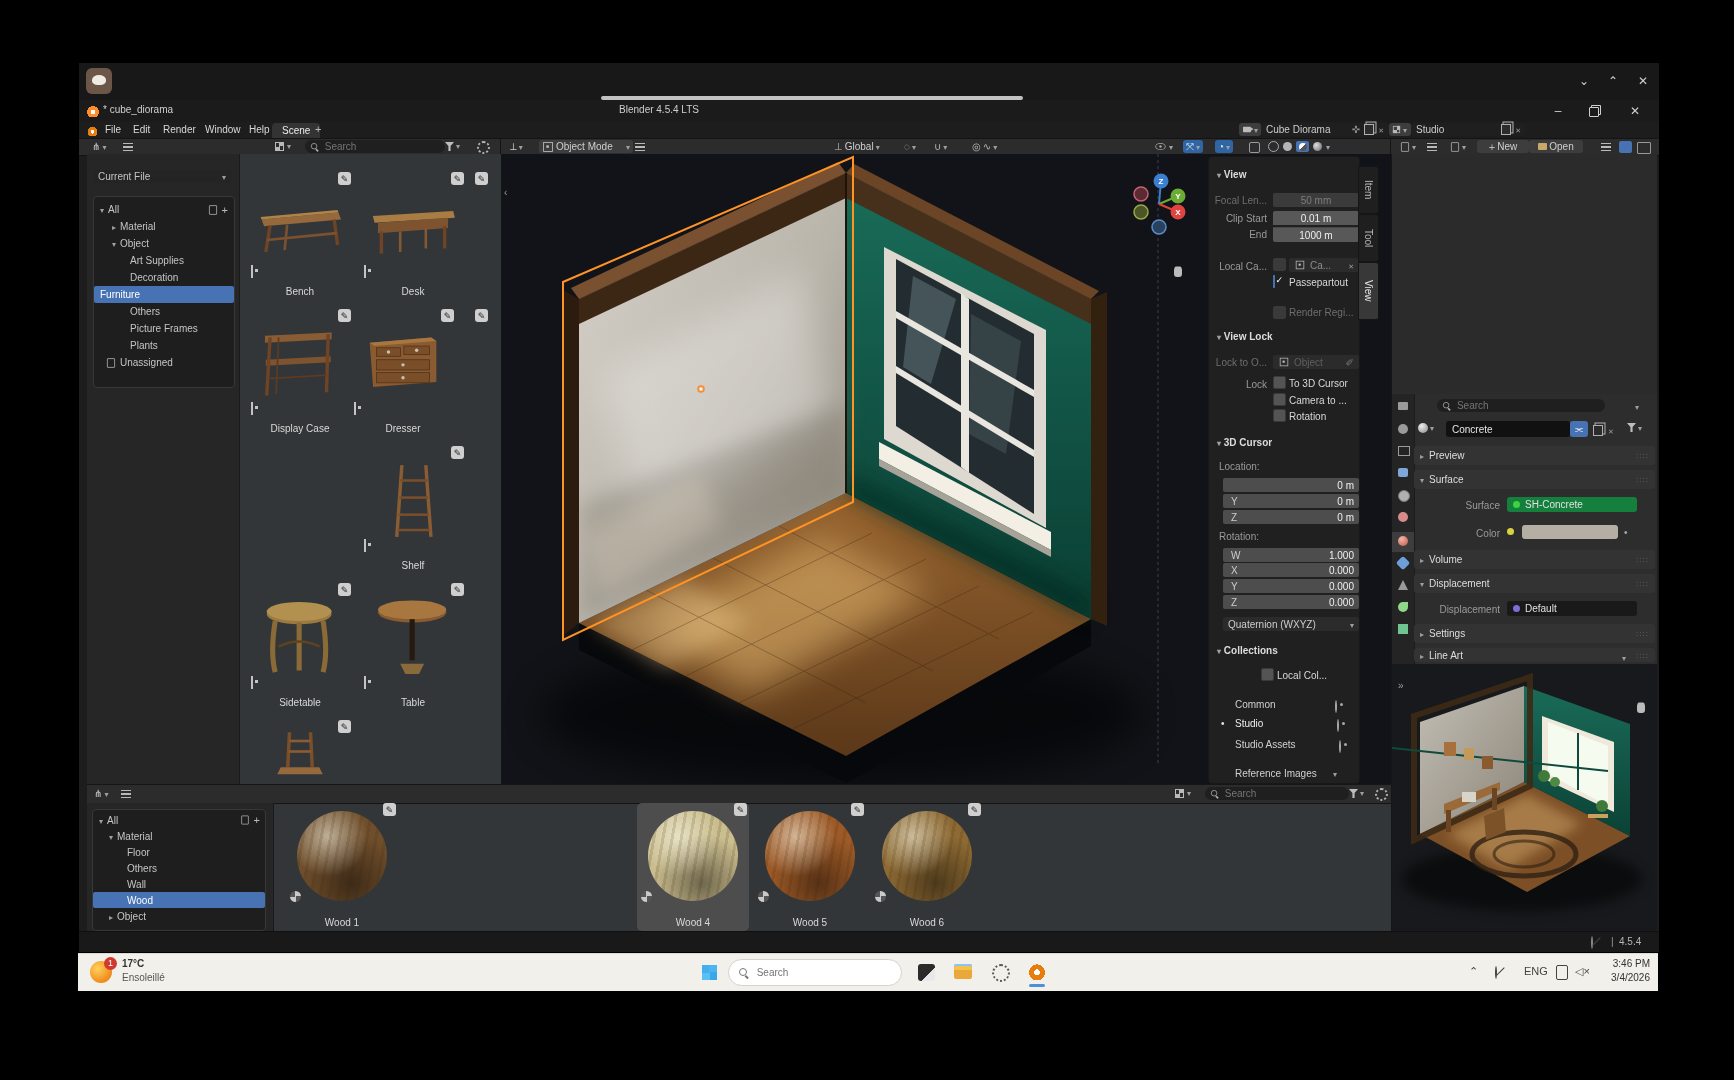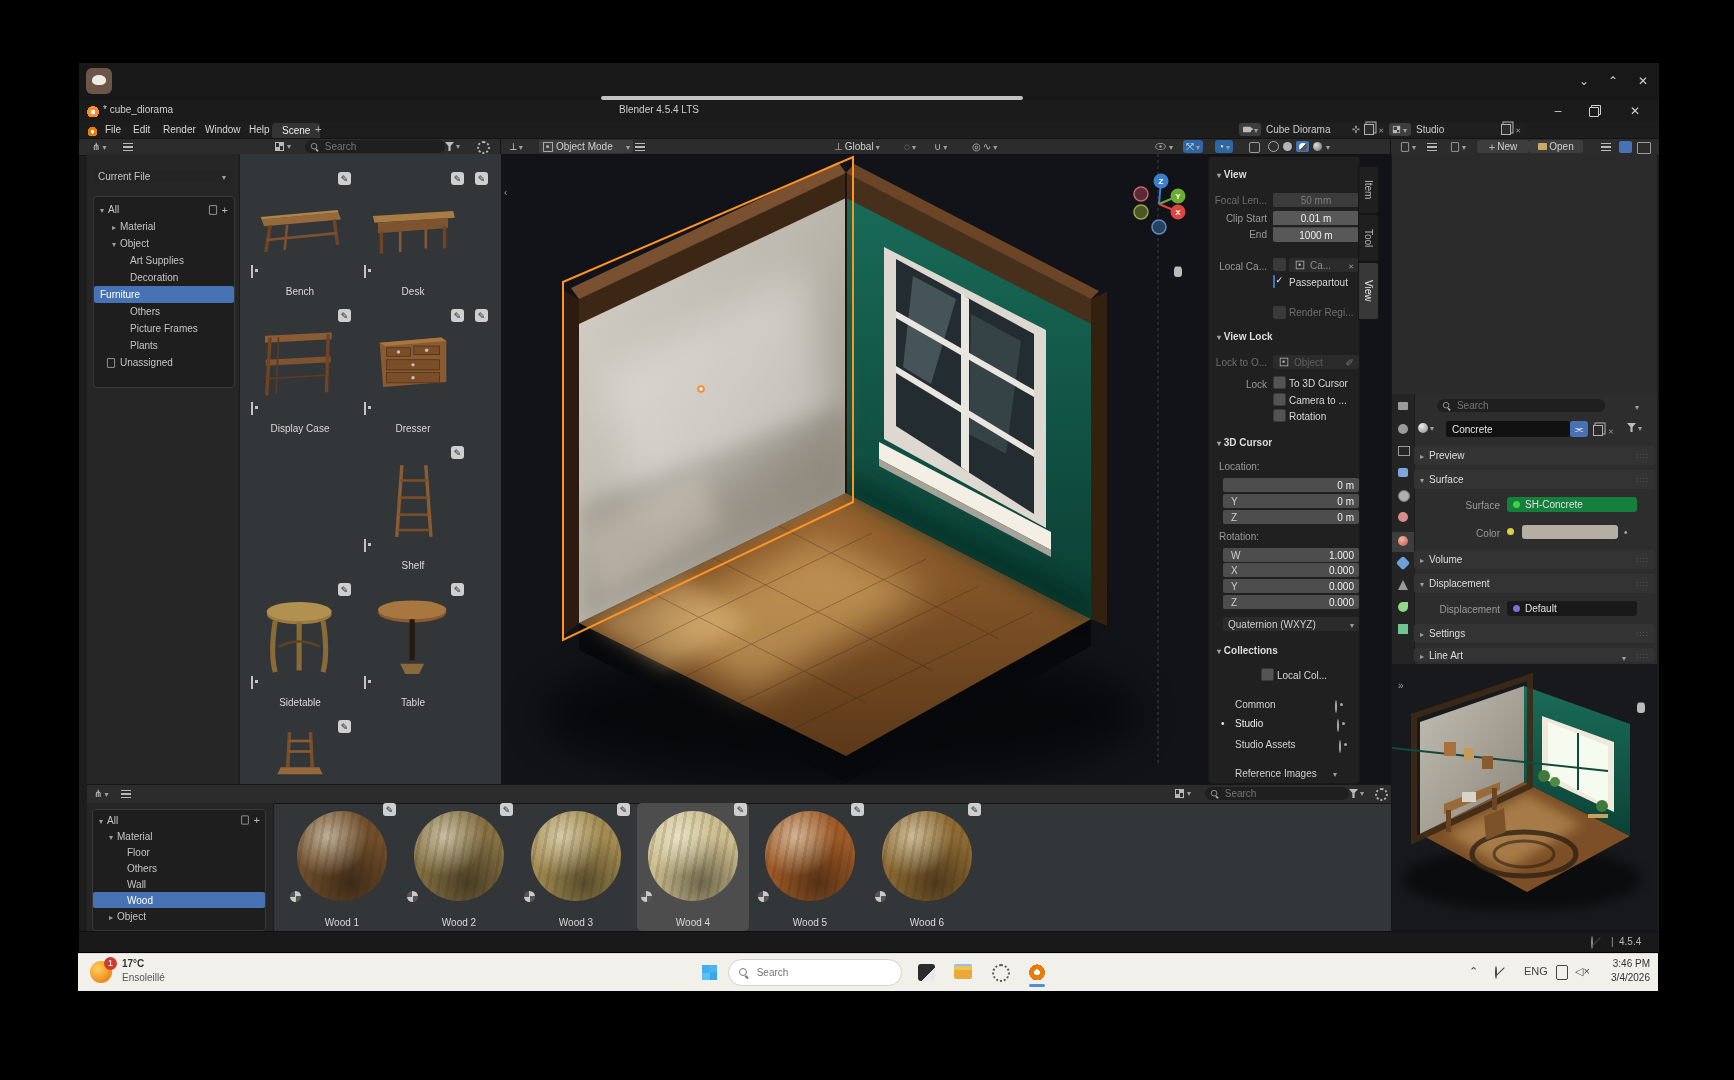--- a/index.html
+++ b/index.html
@@ -314,21 +314,21 @@
             <line x1="30" y1="14" x2="27" y2="80" stroke="#5d3a20" stroke-width="2"></line>
               <line x1="18" y1="62" x2="86" y2="58" stroke="#5d3a20" stroke-width="2"></line>
           </svg>
           <div class="a badge-edit" style="right:4px;top:2px;">
               <span class="pencil"></span>
             </div>
           <span class="a ic-selbox" style="left:6px;top:96px;"></span>
           <div class="tilelabel">Display Case</div>
         </div>
 
-        <div class="tile" style="left:119px;top:153px;">
+        <div class="tile" style="left:109px;top:153px;">
           <svg class="a" style="left:8px;top:14px;" width="94" height="86" viewBox="0 0 110 90">
             <polygon points="16,20 88,14 94,18 94,66 20,72" fill="#8a5a30"></polygon>
               <polygon points="16,20 88,14 94,18 22,24" fill="#a8763f"></polygon>
             <rect x="24" y="26" width="28" height="10" fill="#7a4e29" stroke="#54351c"></rect>
               <rect x="56" y="24" width="30" height="10" fill="#7a4e29" stroke="#54351c"></rect>
             <rect x="24" y="40" width="62" height="12" fill="#7a4e29" stroke="#54351c"></rect>
               <rect x="24" y="55" width="62" height="12" fill="#7a4e29" stroke="#54351c"></rect>
             <circle cx="38" cy="31" r="2" fill="#c9c1b2"></circle>
               <circle cx="71" cy="29" r="2" fill="#c9c1b2"></circle>
               <circle cx="55" cy="46" r="2" fill="#c9c1b2"></circle>
@@ -775,36 +775,20 @@
 
       <div class="a" style="left:187px;top:18px;width:1117px;height:129px;">
         <div class="a" style="left:12px;top:0px;width:112px;height:128px;">
           <div class="sphere" style="left: 11px; top: 8px; width: 90px; height: 90px; background-color: rgb(111, 78, 43);"></div>
           <div class="a badge-edit" style="right:2px;top:0px;">
               <span class="pencil"></span>
             </div>
           <span class="a ic-matball" style="left:4px;top:88px;"></span>
           <div class="tilelabel" style="bottom:3px;">Wood 1</div>
         </div>
-        <div class="a" style="left:129px;top:0px;width:112px;height:128px;">
-          <div class="sphere" style="left: 11px; top: 8px; width: 90px; height: 90px; background-color: rgb(132, 112, 67);"></div>
-          <div class="a badge-edit" style="right:2px;top:0px;">
-              <span class="pencil"></span>
-            </div>
-          <span class="a ic-matball" style="left:4px;top:88px;"></span>
-          <div class="tilelabel" style="bottom:3px;">Wood 2</div>
-        </div>
-        <div class="a" style="left:246px;top:0px;width:112px;height:128px;">
-          <div class="sphere" style="left: 11px; top: 8px; width: 90px; height: 90px; background-color: rgb(162, 140, 82);"></div>
-          <div class="a badge-edit" style="right:2px;top:0px;">
-              <span class="pencil"></span>
-            </div>
-          <span class="a ic-matball" style="left:4px;top:88px;"></span>
-          <div class="tilelabel" style="bottom:3px;">Wood 3</div>
-        </div>
         <div class="a" style="left:363px;top:0px;width:112px;height:128px;background:#4d4d4d;border-radius:5px;">
           <div class="sphere" style="left: 11px; top: 8px; width: 90px; height: 90px; background-color: rgb(202, 189, 142);"></div>
           <div class="a badge-edit" style="right:2px;top:0px;">
               <span class="pencil"></span>
             </div>
           <span class="a ic-matball" style="left:4px;top:88px;"></span>
           <div class="tilelabel" style="bottom:3px;">Wood 4</div>
         </div>
         <div class="a" style="left:480px;top:0px;width:112px;height:128px;">
           <div class="sphere" style="left: 11px; top: 8px; width: 90px; height: 90px; background-color: rgb(157, 90, 39);"></div>

